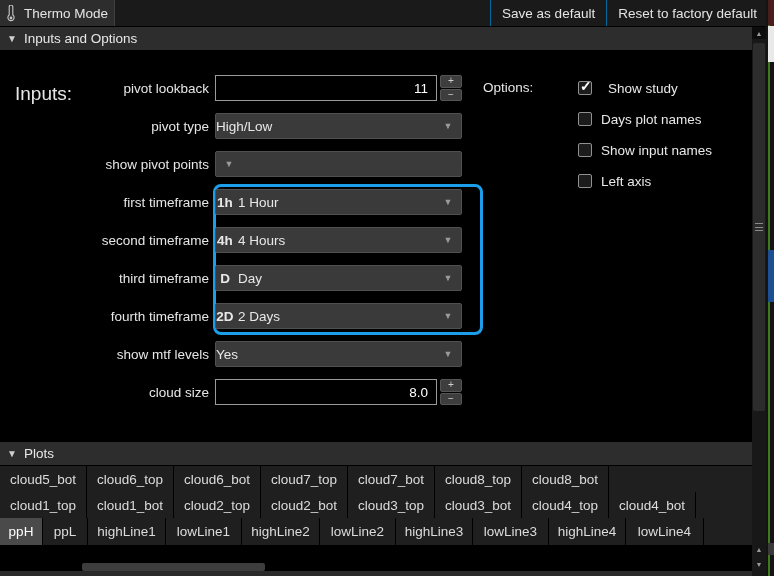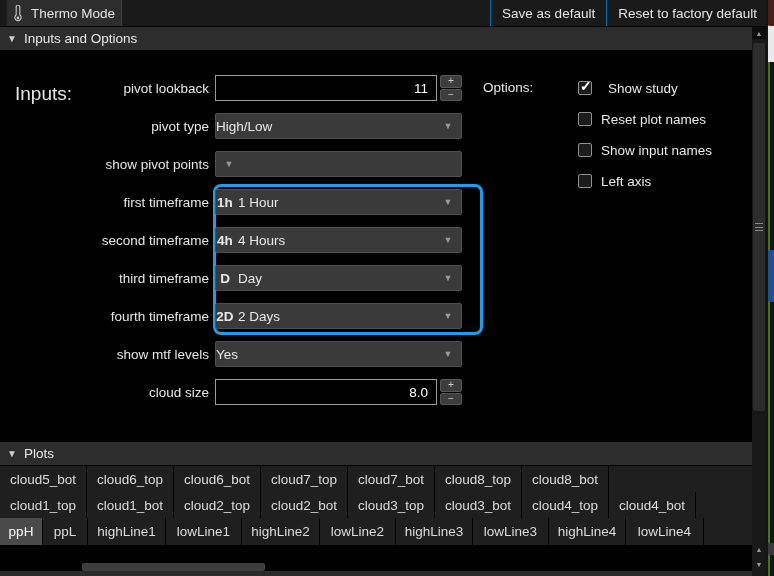--- a/index.html
+++ b/index.html
@@ -2,21 +2,21 @@
 <html><head>
 <meta charset="utf-8">
 <style>
   * { margin:0; padding:0; box-sizing:border-box; }
   html,body { width:774px; height:576px; background:#000; overflow:hidden;
               font-family:"Liberation Sans", sans-serif; }
   .stage { position:relative; width:774px; height:576px; background:#000; }
 
   
   .topbar { position:absolute; left:0; top:0; width:768px; height:26px;
-            background:#1a1a1a; display:flex; align-items:stretch;padding-left:7px; }
+            background:#1a1a1a; display:flex; align-items:stretch; }
   .tm-tab { width:115px; background:#2d2d2d; border-right:1px solid #3f3f3f;
             display:flex; align-items:center; justify-content:center; gap:8px;
             color:#e4e4e4; font-size:13.5px; }
   .tm-tab svg { display:block; }
   .topbar-spacer { flex:1; }
   .topbar-btn { display:flex; align-items:center; padding:0 11px;
                 color:#e4e4e4; font-size:13.5px; border-left:1px solid #0369a1;
                 cursor:default; white-space:nowrap; }
 
   
@@ -228,21 +228,21 @@
   </div>
 
   <div class="options-label">Options:</div>
 
   <div class="opt-item" style="top:80px;gap:16px;">
     <div class="checkbox checked"></div>
     <span class="opt-text">Show study</span>
   </div>
   <div class="opt-item" style="top:111px;">
     <div class="checkbox"></div>
-    <span class="opt-text">Reset plot names</span>
+    <span class="opt-text">Days plot names</span>
   </div>
   <div class="opt-item" style="top:142px;">
     <div class="checkbox"></div>
     <span class="opt-text">Show input names</span>
   </div>
   <div class="opt-item" style="top:173px;">
     <div class="checkbox"></div>
     <span class="opt-text">Left axis</span>
   </div>
 

